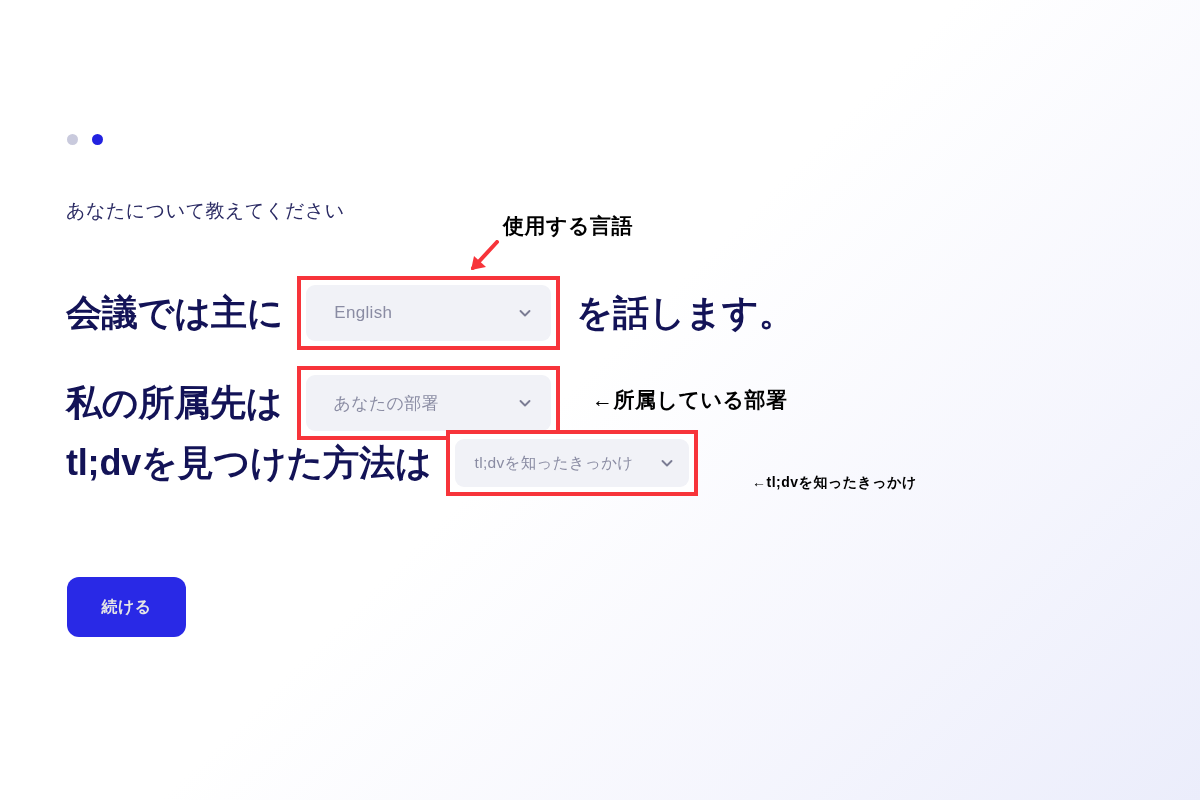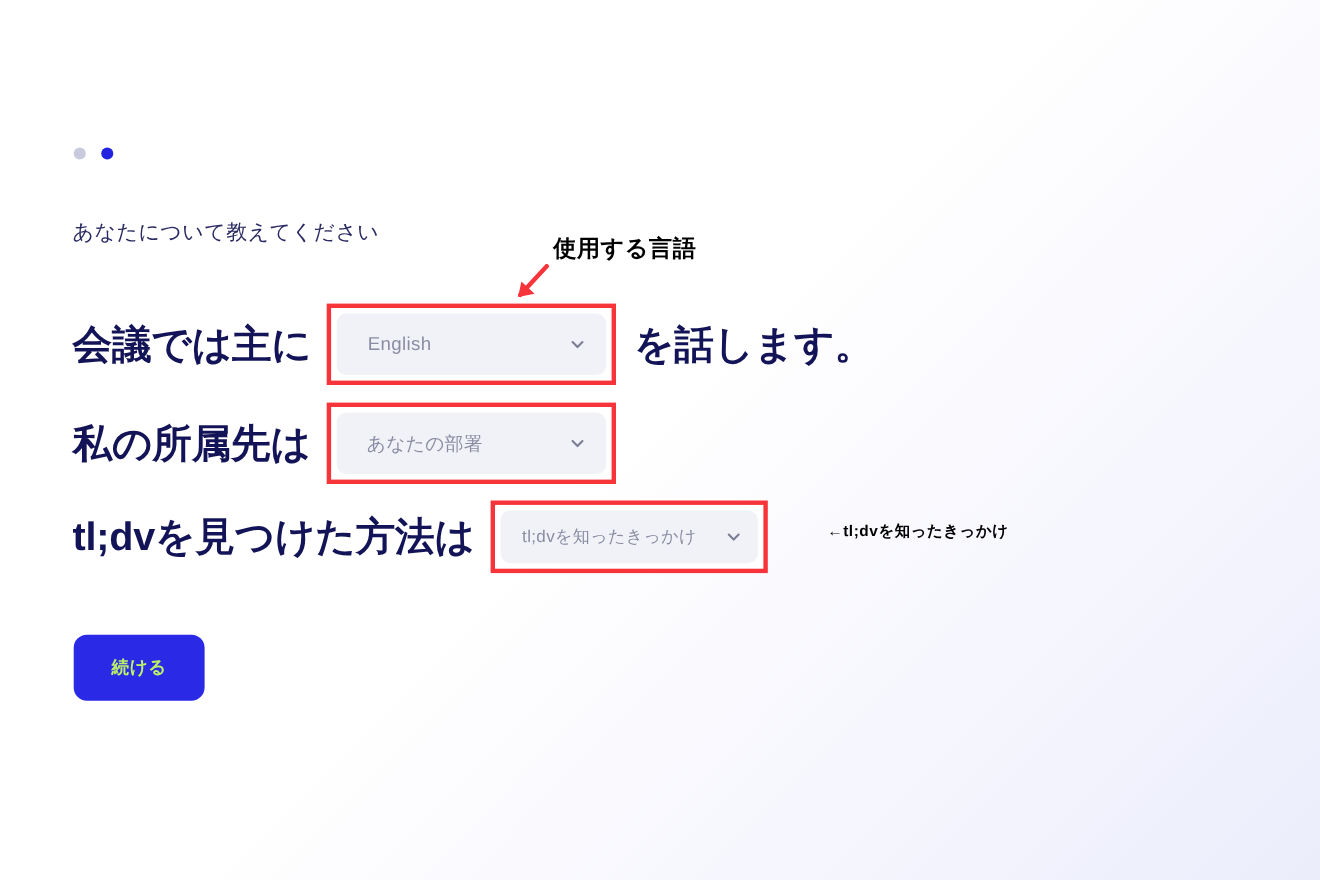--- a/index.html
+++ b/index.html
@@ -72,21 +72,21 @@
 
   
   .row {
     position: absolute;
     display: flex;
     align-items: center;
     white-space: nowrap;
   }
   .row-1 { left: 66px; top: 276px; }
   .row-2 { left: 66px; top: 366px; }
-  .row-3 { left: 66px; top: 455px; }
+  .row-3 { left: 66px; top: 430px; }
 
   .phrase {
     font-size: 36px;
     font-weight: 700;
     color: #131357;
     letter-spacing: -0.2px;
     line-height: 1;
   }
   .phrase.lead   { margin-right: 0; }
   .phrase.trail  { margin-left: 16px; }
@@ -169,21 +169,21 @@
   }
 
   
   .continue-btn {
     position: absolute;
     left: 67px;
     top: 577px;
     width: 119px;
     height: 60px;
     background: #2929E6;
-    color: #bef264;
+    color: #e5e5e5;
     border: none;
     border-radius: 12px;
     font-family: "Liberation Sans", "DejaVu Sans", sans-serif;
     font-size: 16px;
     font-weight: 700;
     letter-spacing: .5px;
     cursor: pointer;
   }
 </style>
 </head>
@@ -249,18 +249,19 @@
 
   <div class="annot annot-lang">使用する言語</div>
 
   <div class="annot-arrow-lang">
     <svg viewBox="0 0 40 38" fill="none" xmlns="http://www.w3.org/2000/svg">
       <path d="M34 2 L10 28" stroke="#F7343A" stroke-width="4" stroke-linecap="round"></path>
       <path d="M8 30 L11 16 L23 27 Z" fill="#F7343A"></path>
     </svg>
   </div>
 
+  <div class="annot annot-dept">←所属している部署</div>
 
   <div class="annot annot-source">←tl;dvを知ったきっかけ</div>
 
   <button class="continue-btn">続ける</button>
 
 </div>
 
 </body></html>

